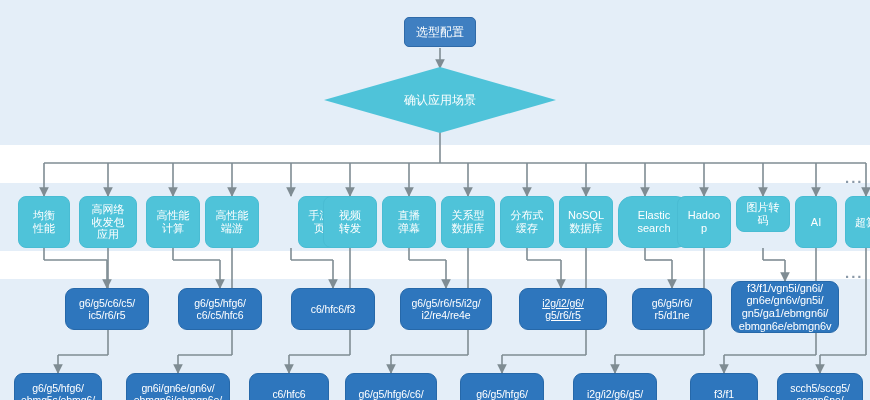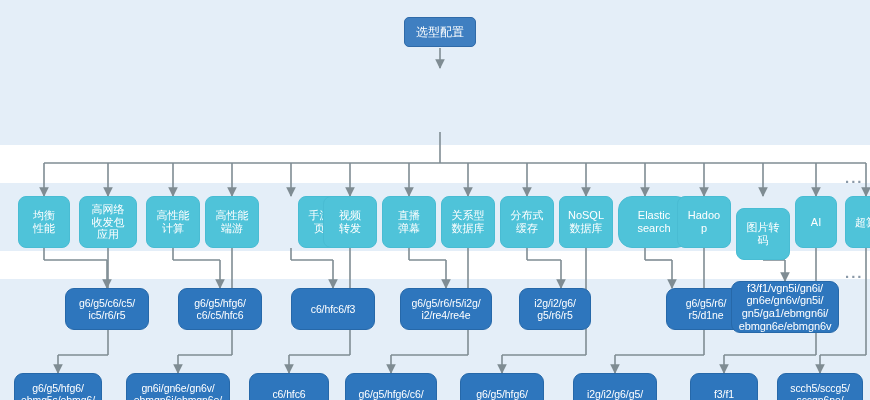--- a/index.html
+++ b/index.html
@@ -199,20 +199,26 @@
       <line x1="724" y1="355" x2="724" y2="373" marker-end="url(#ah)"></line>
 
       <line x1="866" y1="248" x2="866" y2="355"></line>
       <line x1="866" y1="355" x2="820" y2="355"></line>
       <line x1="820" y1="355" x2="820" y2="373" marker-end="url(#ah)"></line>
     </g>
   </svg>
 
   <div class="node node-root" style="left:404px; top:17px; width:72px; height:30px;">选型配置</div>
 
+  <div class="diamond-wrap" style="left:324px; top:67px; width:232px; height:66px;">
+    <svg class="diamond-shape" viewBox="0 0 232 66" preserveAspectRatio="none">
+      <polygon points="116,0 232,33 116,66 0,33" fill="#4fc3d9"></polygon>
+    </svg>
+    <div class="diamond-label">确认应用场景</div>
+  </div>
 
   <div id="cat-layer">
       <div class="node node-cat" style="left: 18px; top: 196px; width: 52px; height: 52px;">均衡
 性能</div>
       <div class="node node-cat" style="left: 79px; top: 196px; width: 58px; height: 52px;">高网络
 收发包
 应用</div>
       <div class="node node-cat" style="left: 146px; top: 196px; width: 54px; height: 52px;">高性能
 计算</div>
       <div class="node node-cat" style="left: 205px; top: 196px; width: 54px; height: 52px;">高性能
@@ -226,36 +232,36 @@
       <div class="node node-cat" style="left: 441px; top: 196px; width: 54px; height: 52px; text-align: right;">关系型
 数据库</div>
       <div class="node node-cat" style="left: 500px; top: 196px; width: 54px; height: 52px;">分布式
 缓存</div>
       <div class="node node-cat" style="left: 559px; top: 196px; width: 54px; height: 52px; border-radius: 7px;">NoSQL
 数据库</div>
       <div class="node node-cat" style="left: 618px; top: 196px; width: 72px; height: 52px; border-radius: 14px;">Elastic
 search</div>
       <div class="node node-cat" style="left: 677px; top: 196px; width: 54px; height: 52px;">Hadoo
 p</div>
-      <div class="node node-cat" style="left: 736px; top: 196px; width: 54px; height: 52px; margin-top: 12px;">图片转
+      <div class="node node-cat" style="left: 736px; top: 196px; width: 54px; height: 36px;">图片转
 码</div>
       <div class="node node-cat" style="left: 795px; top: 196px; width: 42px; height: 52px;">AI</div>
       <div class="node node-cat" style="left: 845px; top: 196px; width: 42px; height: 52px;">超算</div>
     </div>
   <div id="spec1-layer">
       <div class="node node-spec" style="left: 65px; top: 288px; width: 84px; height: 42px;">g6/g5/c6/c5/
 ic5/r6/r5</div>
       <div class="node node-spec" style="left: 178px; top: 288px; width: 84px; height: 42px;">g6/g5/hfg6/
 c6/c5/hfc6</div>
       <div class="node node-spec" style="left: 291px; top: 288px; width: 84px; height: 42px;">c6/hfc6/f3</div>
       <div class="node node-spec" style="left: 400px; top: 288px; width: 92px; height: 42px;">g6/g5/r6/r5/i2g/
 i2/re4/re4e</div>
-      <div class="node node-spec" style="left: 519px; top: 288px; width: 72px; height: 42px;">i2g/i2/g6/
+      <div class="node node-spec" style="left: 519px; top: 288px; width: 88px; height: 42px; text-decoration: underline;">i2g/i2/g6/
 g5/r6/r5</div>
-      <div class="node node-spec" style="left: 632px; top: 288px; width: 80px; height: 42px; margin-left: 34px;">g6/g5/r6/
+      <div class="node node-spec" style="left: 632px; top: 288px; width: 80px; height: 42px;">g6/g5/r6/
 r5/d1ne</div>
       <div class="node node-spec small" style="left: 731px; top: 281px; width: 108px; height: 52px;">f3/f1/vgn5i/gn6i/
 gn6e/gn6v/gn5i/
 gn5/ga1/ebmgn6i/
 ebmgn6e/ebmgn6v</div>
     </div>
   <div id="spec2-layer">
       <div class="node node-spec" style="left: 14px; top: 373px; width: 88px; height: 42px;">g6/g5/hfg6/
 ebmg5s/ebmg6/</div>
       <div class="node node-spec" style="left: 126px; top: 373px; width: 104px; height: 42px;">gn6i/gn6e/gn6v/

